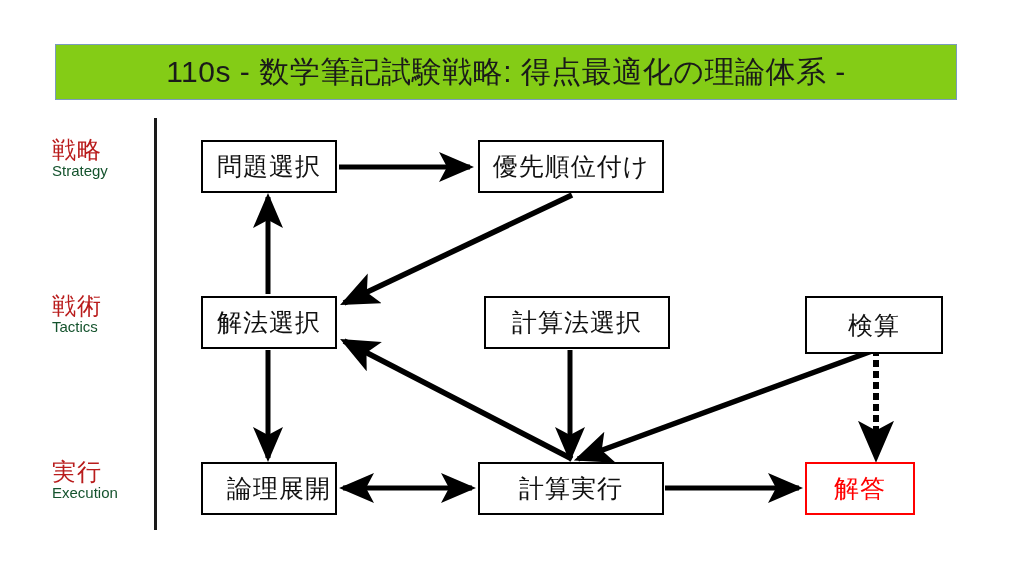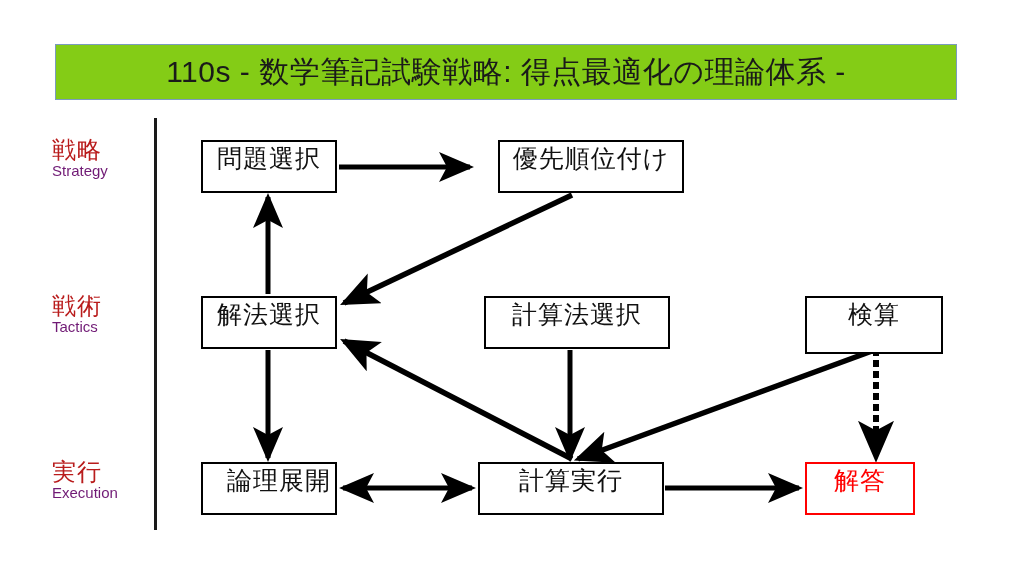--- a/index.html
+++ b/index.html
@@ -60,30 +60,31 @@
   }
   .row-label .jp {
     display: block;
     font-size: 24px;
     color: #b91c1c;
     letter-spacing: 1px;
   }
   .row-label .en {
     display: block;
     font-size: 15px;
-    color: #701a75;
+    color: #14532d;
     margin-top: 1px;
   }
   
   .node {
     position: absolute;
     box-sizing: border-box;
     background: #ffffff;
     border: 2.5px solid #000000;
     display: flex;
+    align-items: center;
     justify-content: center;
     z-index: 3;
   }
   .node .node-label {
     font-size: 25px;
     color: #111111;
     white-space: nowrap;
     letter-spacing: 1px;
   }
   .node.accent {
@@ -154,21 +155,21 @@
 
     <line x1="343" y1="488" x2="472" y2="488" stroke="#000000" stroke-width="5" marker-end="url(#ah)" marker-start="url(#ah-start)"></line>
 
     <line x1="665" y1="488" x2="799" y2="488" stroke="#000000" stroke-width="5" marker-end="url(#ah)"></line>
   </svg>
 
   <div class="node" style="left:201px; top:140px; width:136px; height:53px;">
     <span class="node-label">問題選択</span>
   </div>
 
-  <div class="node" style="left:478px; top:140px; width:186px; height:53px;margin-left:20px;">
+  <div class="node" style="left:478px; top:140px; width:186px; height:53px;">
     <span class="node-label">優先順位付け</span>
   </div>
 
   <div class="node" style="left:201px; top:296px; width:136px; height:53px;">
     <span class="node-label">解法選択</span>
   </div>
 
   <div class="node" style="left:484px; top:296px; width:186px; height:53px;">
     <span class="node-label">計算法選択</span>
   </div>

